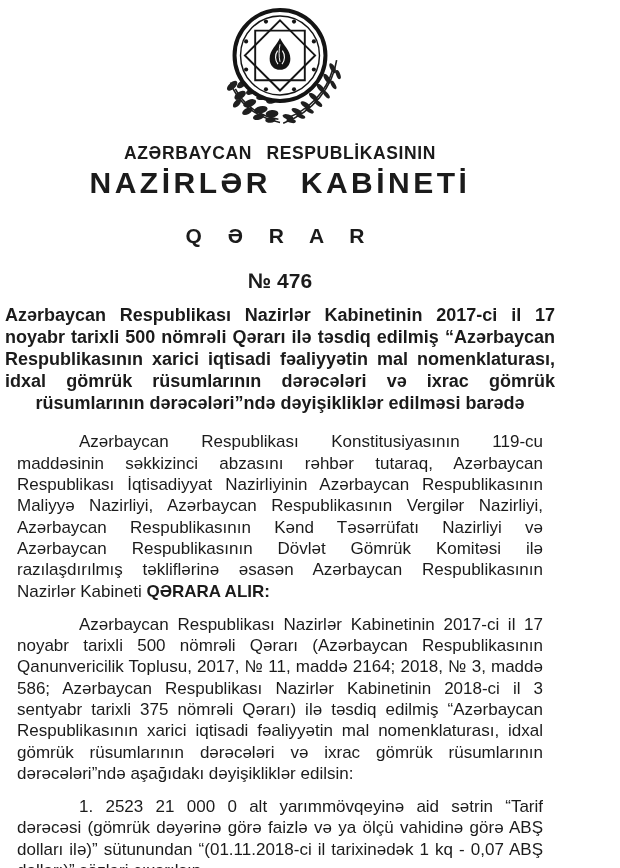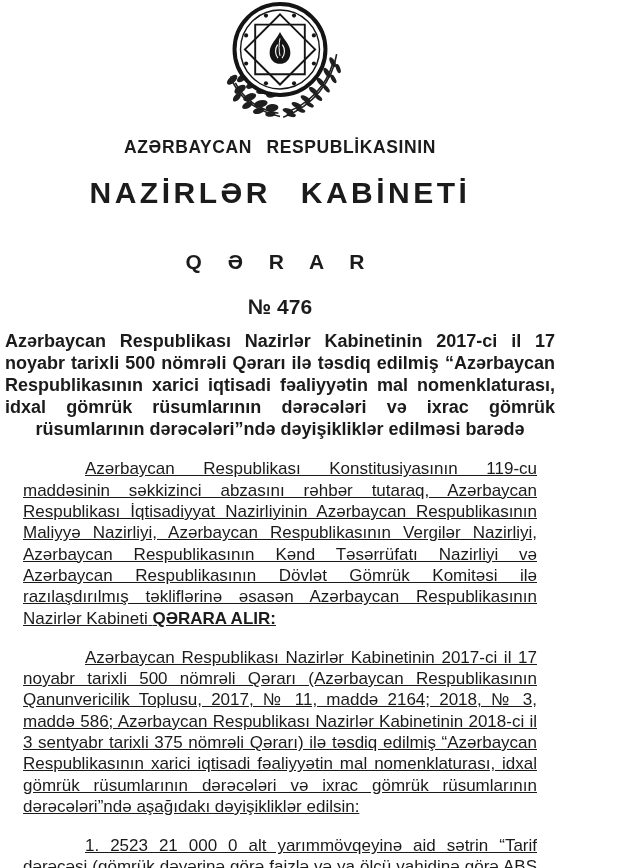--- a/index.html
+++ b/index.html
@@ -7,21 +7,21 @@
     padding: 0;
     background: #ffffff;
     width: 620px;
     height: 868px;
     overflow: hidden;
   }
   .page {
     box-sizing: border-box;
     width: 572px;
     height: 868px;
-    padding: 0 17px 0 5px;
+    padding: 6px 17px 0 5px;
     font-family: "Liberation Sans", sans-serif;
     color: #1b1b1b;
     overflow: hidden;
   }
   .emblem-wrap {
     text-align: center;
     height: 130px;
     margin-bottom: 4px;
   }
   .org1 {
@@ -32,29 +32,29 @@
     word-spacing: 9px;
     margin-top: 8px;
     line-height: 1.1;
   }
   .org2 {
     text-align: center;
     font-weight: bold;
     font-size: 30px;
     letter-spacing: 3.5px;
     word-spacing: 18px;
-    margin-top: 19px;
+    margin-top: 3px;
     line-height: 1.1;
   }
   .doctype {
     text-align: center;
     font-weight: bold;
     font-size: 21px;
     letter-spacing: 10px;
-    margin-top: 41px;
+    margin-top: 25px;
     line-height: 1.1;
   }
   .docnum {
     text-align: center;
     font-weight: bold;
     font-size: 21px;
     margin-top: 22px;
     line-height: 1.1;
   }
   .placedate {
@@ -69,26 +69,25 @@
     font-size: 18px;
     line-height: 22px;
     text-align: justify;
     text-align-last: center;
     margin-top: 12px;
   }
   .body-text {
     margin-top: 17px;
   }
   .body-text p {
-    margin: 18px;
+    margin: 12px;
     font-size: 17px;
     line-height: 21.3px;
     text-align: justify;
     text-indent: 62px;
-    text-decoration: underline;
   }
 </style>
 </head>
 <body>
 
 <div class="page">
 
   <div class="emblem-wrap">
     <svg width="160" height="130" viewBox="0 0 200 163" xmlns="http://www.w3.org/2000/svg">
 

